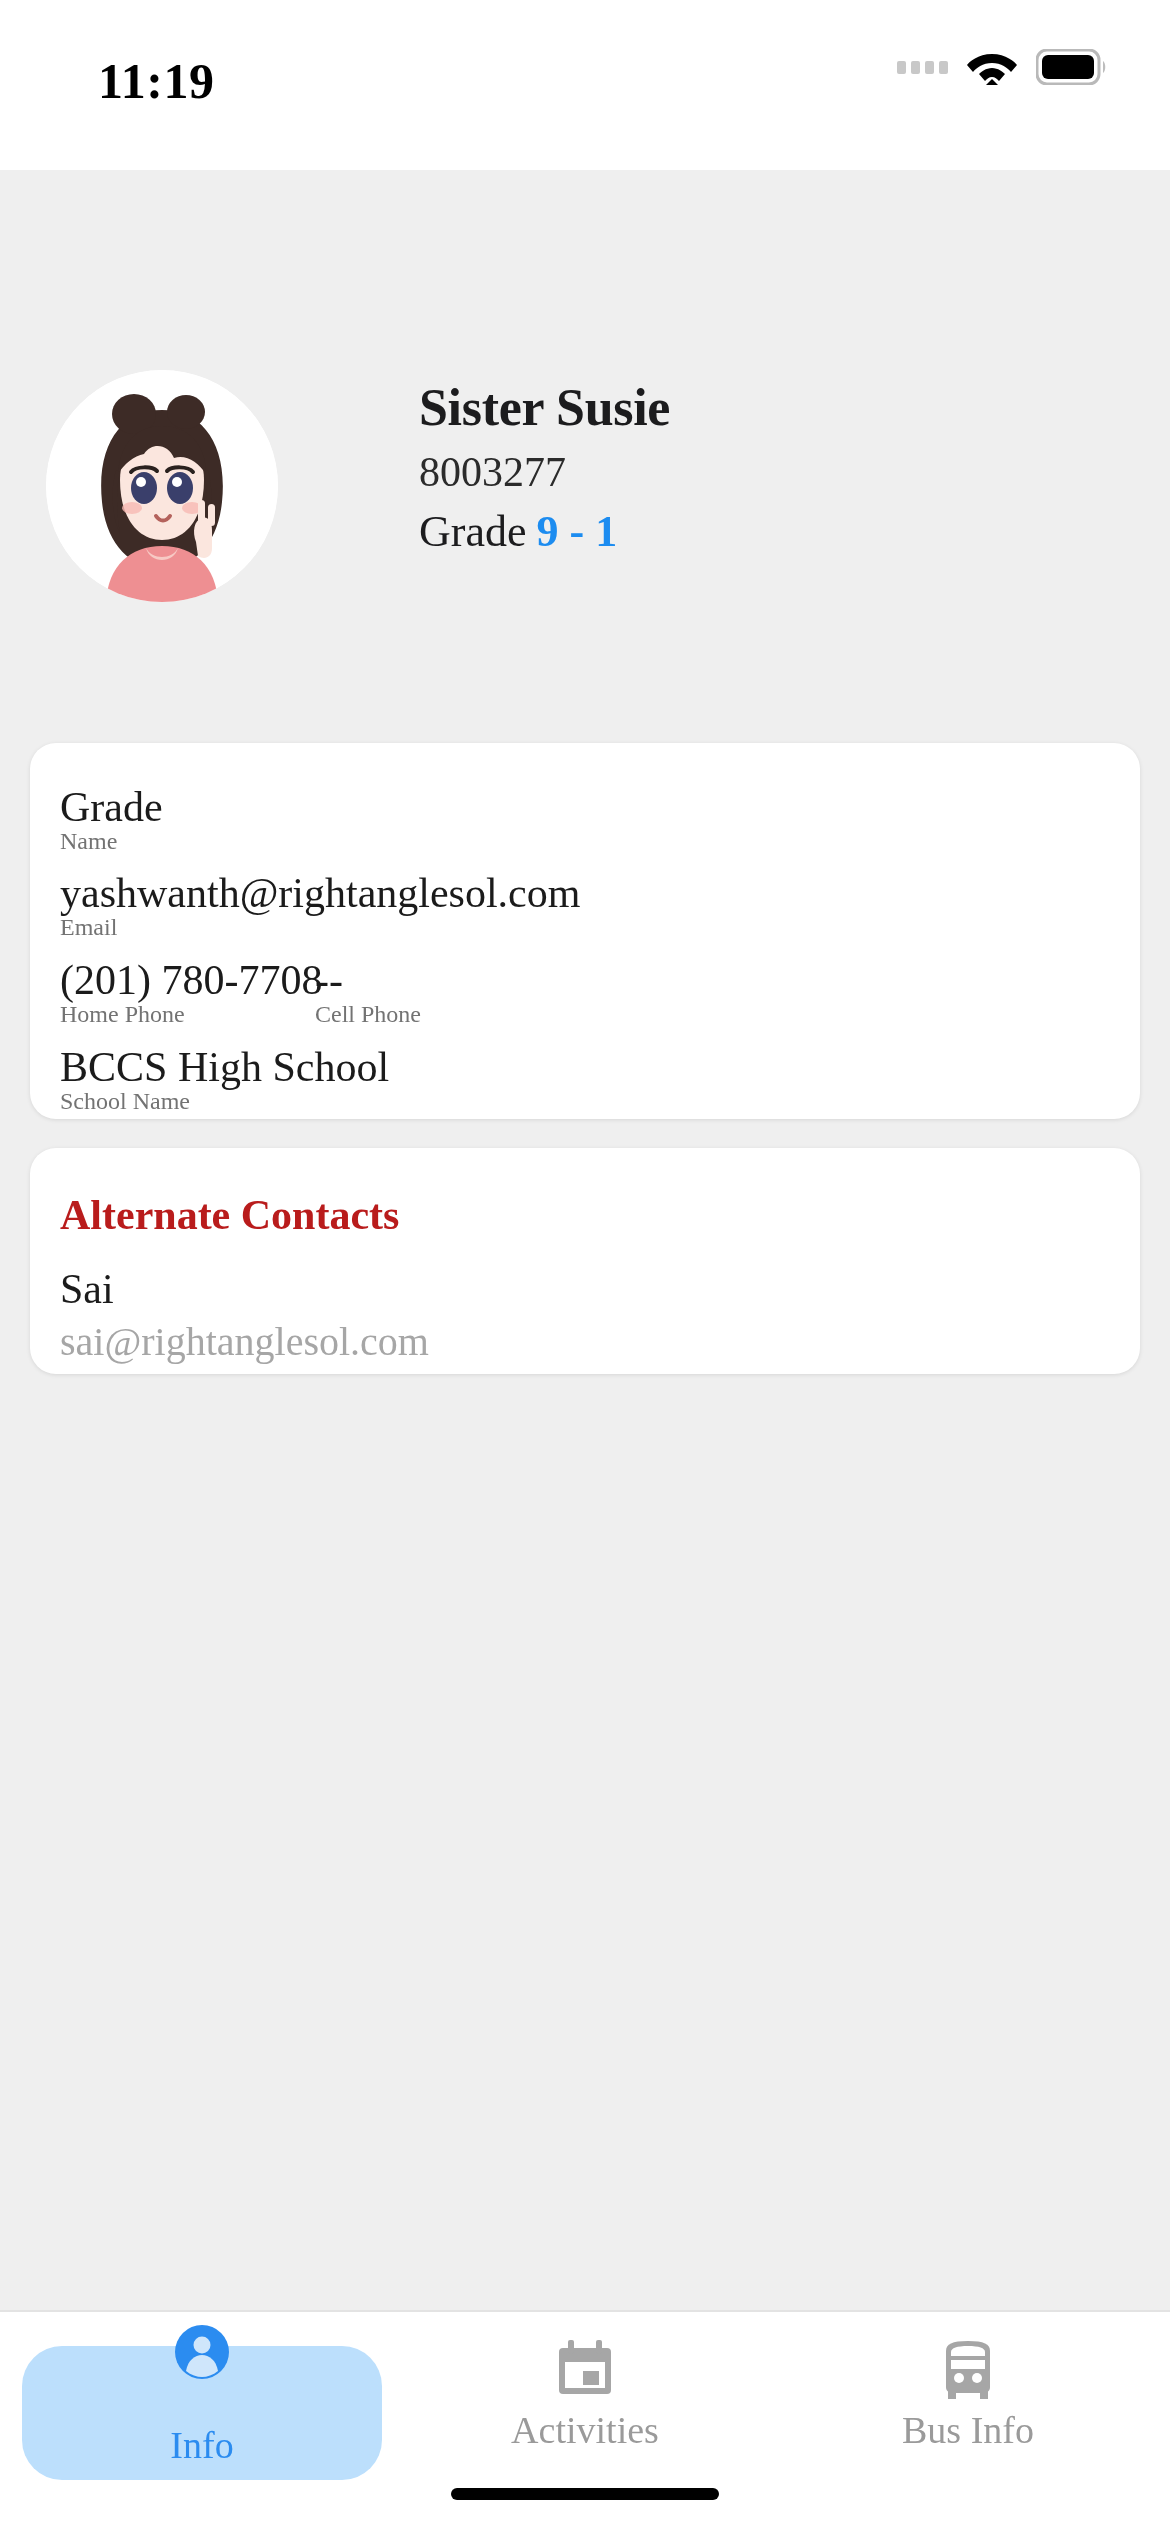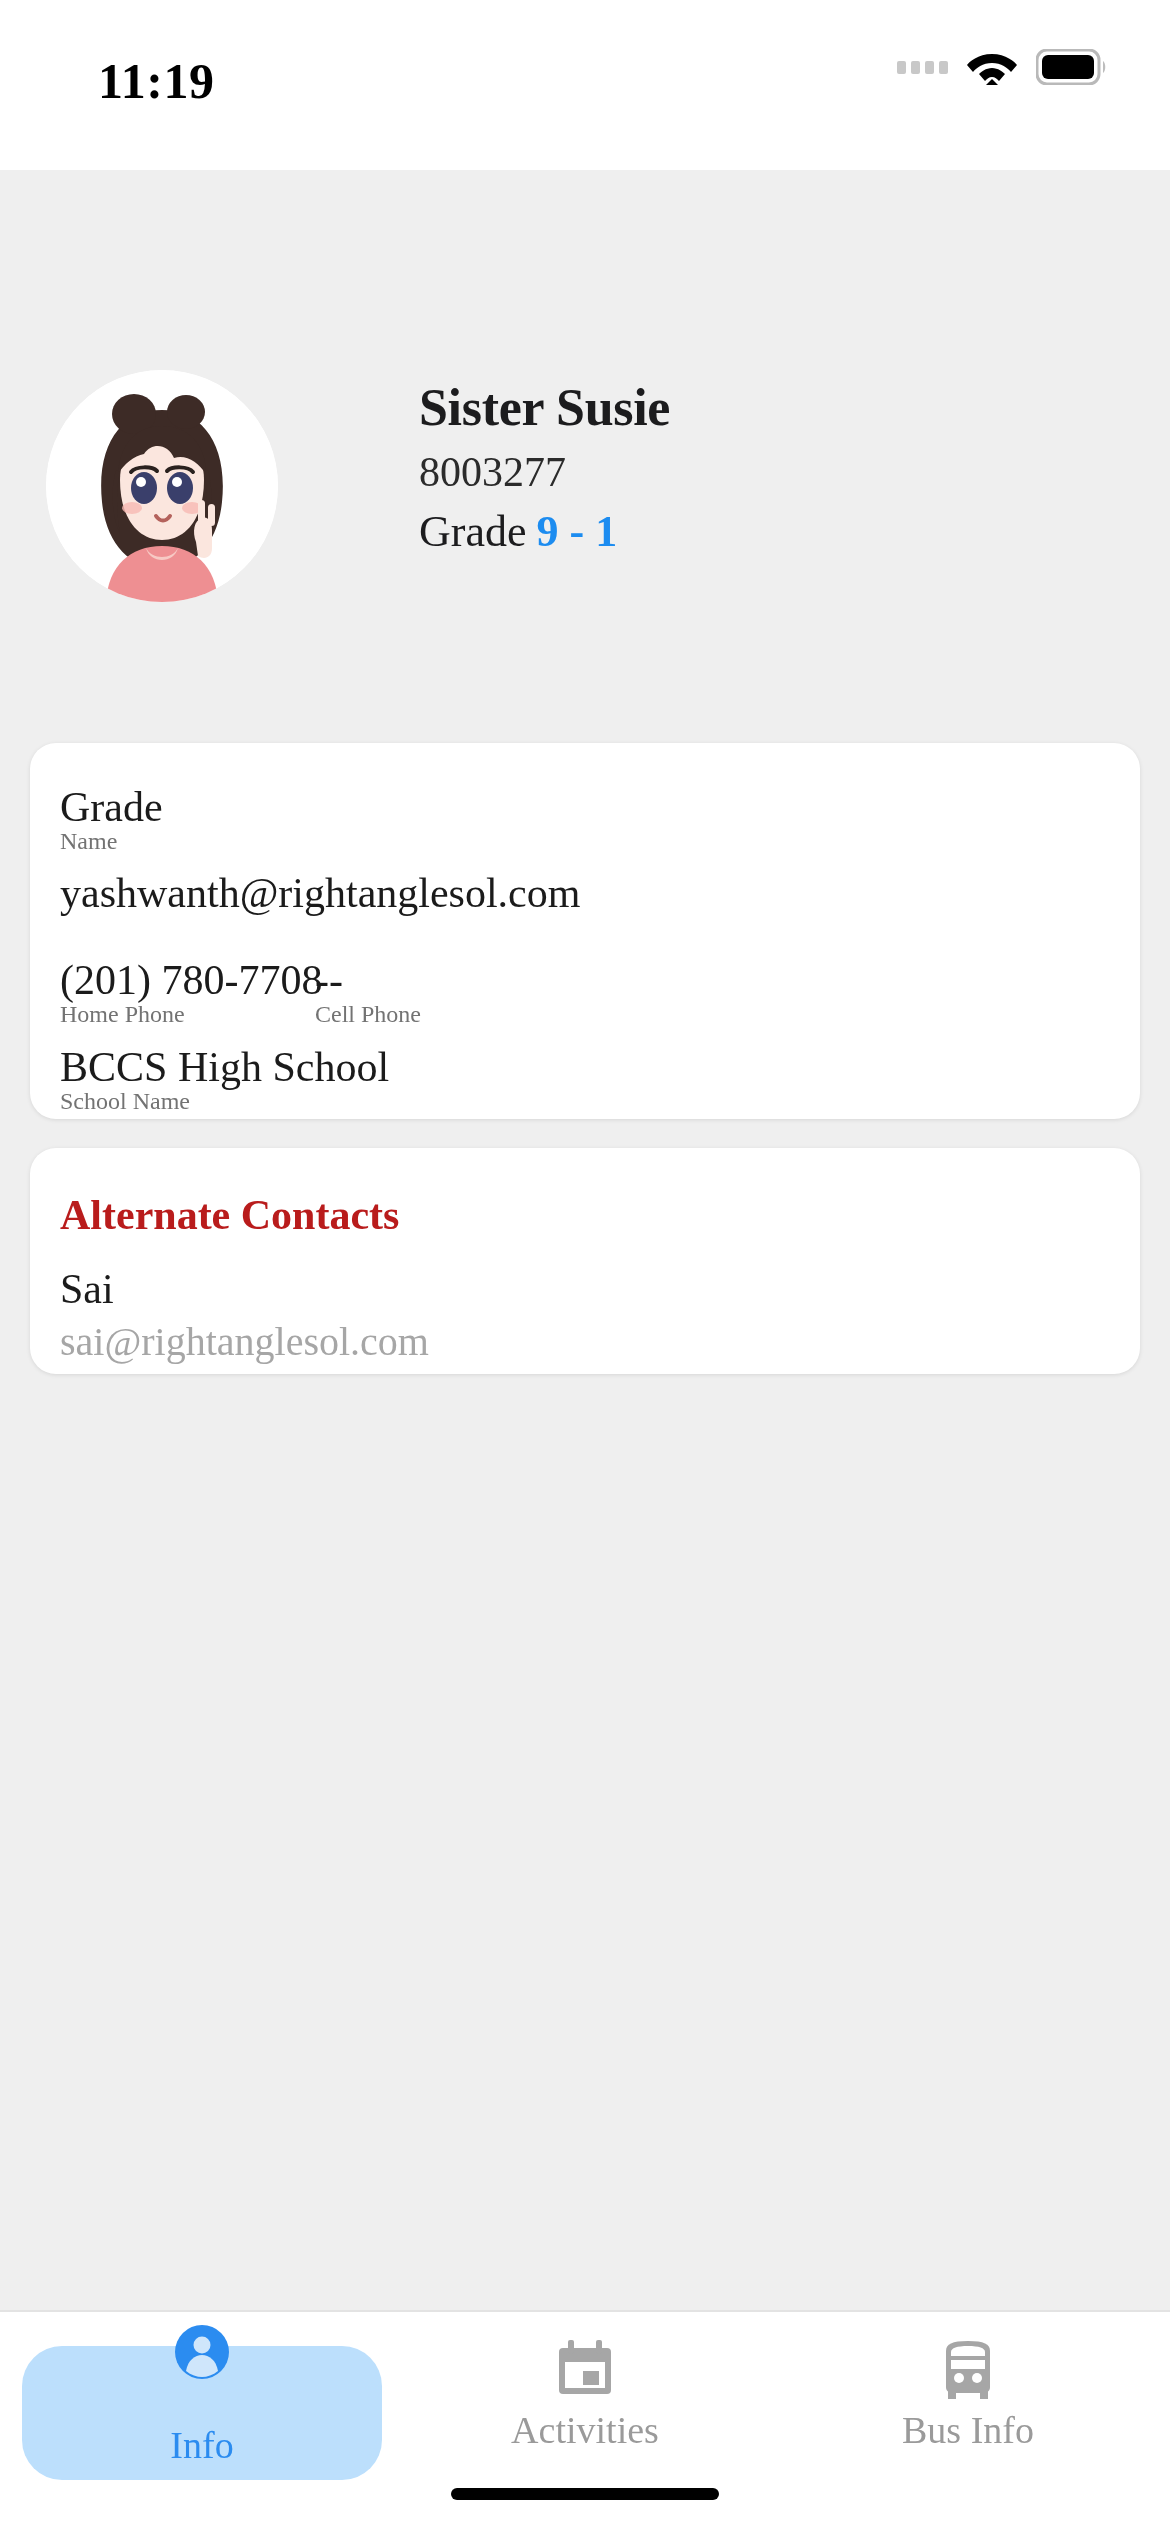--- a/index.html
+++ b/index.html
@@ -199,20 +199,21 @@
       <span>Track Bus</span>
     </div>
 
     <div class="card" id="card-info">
       <div class="field" style="left:30px; top:42px;">
         <div class="fval">Grade</div>
         <div class="flab">Name</div>
       </div>
       <div class="field" style="left:30px; top:128px;">
         <div class="fval">yashwanth@rightanglesol.com</div>
+        <div class="flab">Email</div>
       </div>
       <div class="field" style="left:30px; top:215px;">
         <div class="fval">(201) 780-7708</div>
         <div class="flab">Home Phone</div>
       </div>
       <div class="field" style="left:285px; top:215px;">
         <div class="fval">--</div>
         <div class="flab">Cell Phone</div>
       </div>
       <div class="field" style="left:30px; top:302px;">

